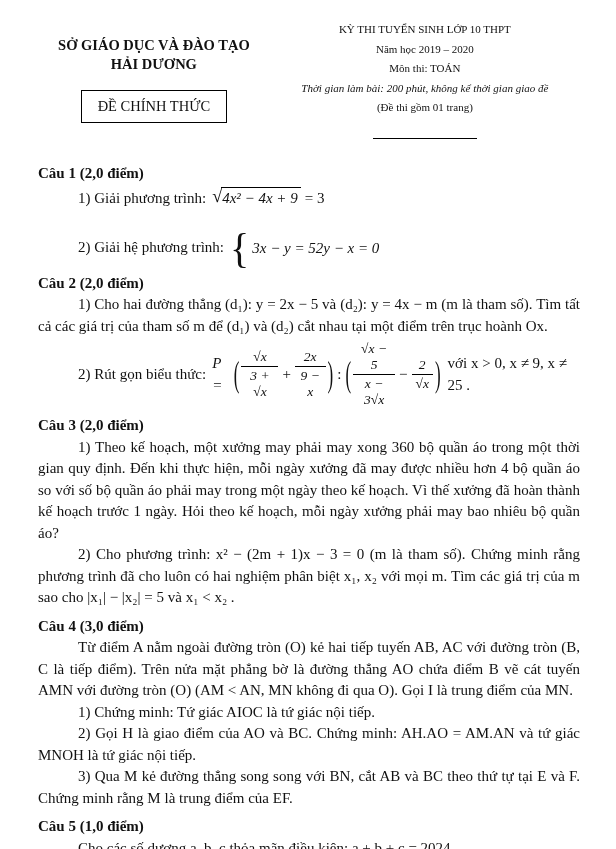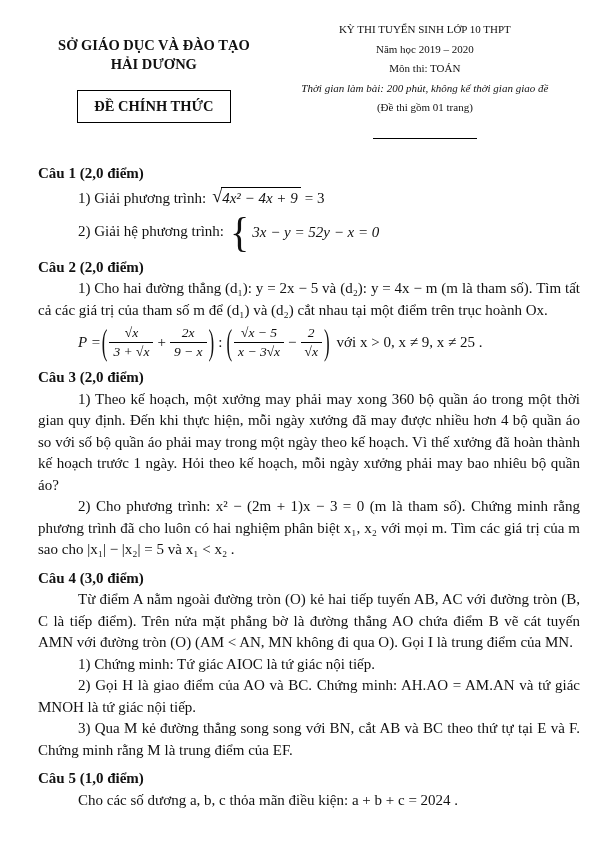--- a/index.html
+++ b/index.html
@@ -14,21 +14,21 @@
     box-sizing:border-box;
     padding:20px 36px 0 38px;
     overflow:hidden;
   }
   
   .header{display:flex;justify-content:space-between;align-items:center;}
   .header-left{width:248px;text-align:center;}
   .header-left .org-line{font-weight:bold;font-size:14.5px;line-height:19px;}
   .official-box{
     display:inline-block;border:1px solid #000;
-    padding:5px 16px;margin-top:16px;font-weight:bold;font-size:14.5px;
+    padding:5px 16px;margin-top:16px;font-weight:normal;font-size:14.5px;
   }
   .header-right{width:332px;text-align:center;}
   .header-right .h-line{font-weight:normal;font-size:11px;line-height:19.5px;}
   .duration-line{font-style:italic;}
   .pages-note{display:inline-block;border-bottom:1px solid #000;padding:0 4px 20px 4px;}
   
   .section{margin-top:7px;}
   .q-heading{font-weight:bold;}
   .para{text-align:justify;text-indent:40px;}
   .math{font-style:italic;}
@@ -75,36 +75,37 @@
   <div class="section" style="margin-top:24px;">
     <div class="q-heading">Câu 1 (2,0 điểm)</div>
     <div class="mathrow" style="margin-top:3px;">
       <span class="mr-label">1) Giải phương trình:</span>
       <span class="math sqrt">
         <span class="sqrt-sign">√</span>
           <span class="radicand">4x² − 4x + 9</span>
       </span>
       <span class="math" style="margin-left:4px;font-style:normal;">= 3</span>
     </div>
-    <div class="mathrow" style="margin-top:4px;">
+    <div class="mathrow" style="margin-top:20px;">
       <span class="mr-label">2) Giải hệ phương trình:</span>
       <span class="math system">
         <span class="brace">{</span>
         <span class="sys-eqs">
           <span class="sys-eq">3x − y = 5</span>
           <span class="sys-eq">2y − x = 0</span>
         </span>
       </span>
     </div>
   </div>
 
   <div class="section">
     <div class="q-heading">Câu 2 (2,0 điểm)</div>
     <div class="para">1) Cho hai đường thẳng (d₁): y = 2x − 5  và  (d₂): y = 4x − m  (m là tham số). Tìm tất cả các giá trị của tham số m để (d₁) và (d₂) cắt nhau tại một điểm trên trục hoành Ox.</div>
     <div class="mathrow" style="margin-top:4px;">
+      <span class="mr-label">2) Rút gọn biểu thức:</span>
       <span class="math">P =</span>
       <span class="math" style="display:inline-flex;align-items:center;">
         <span class="bparen">(</span>
         <span class="frac">
           <span class="num">√x</span>
           <span class="den">3 + √x</span>
         </span>
         <span class="op">+</span>
         <span class="frac">
           <span class="num">2x</span>

